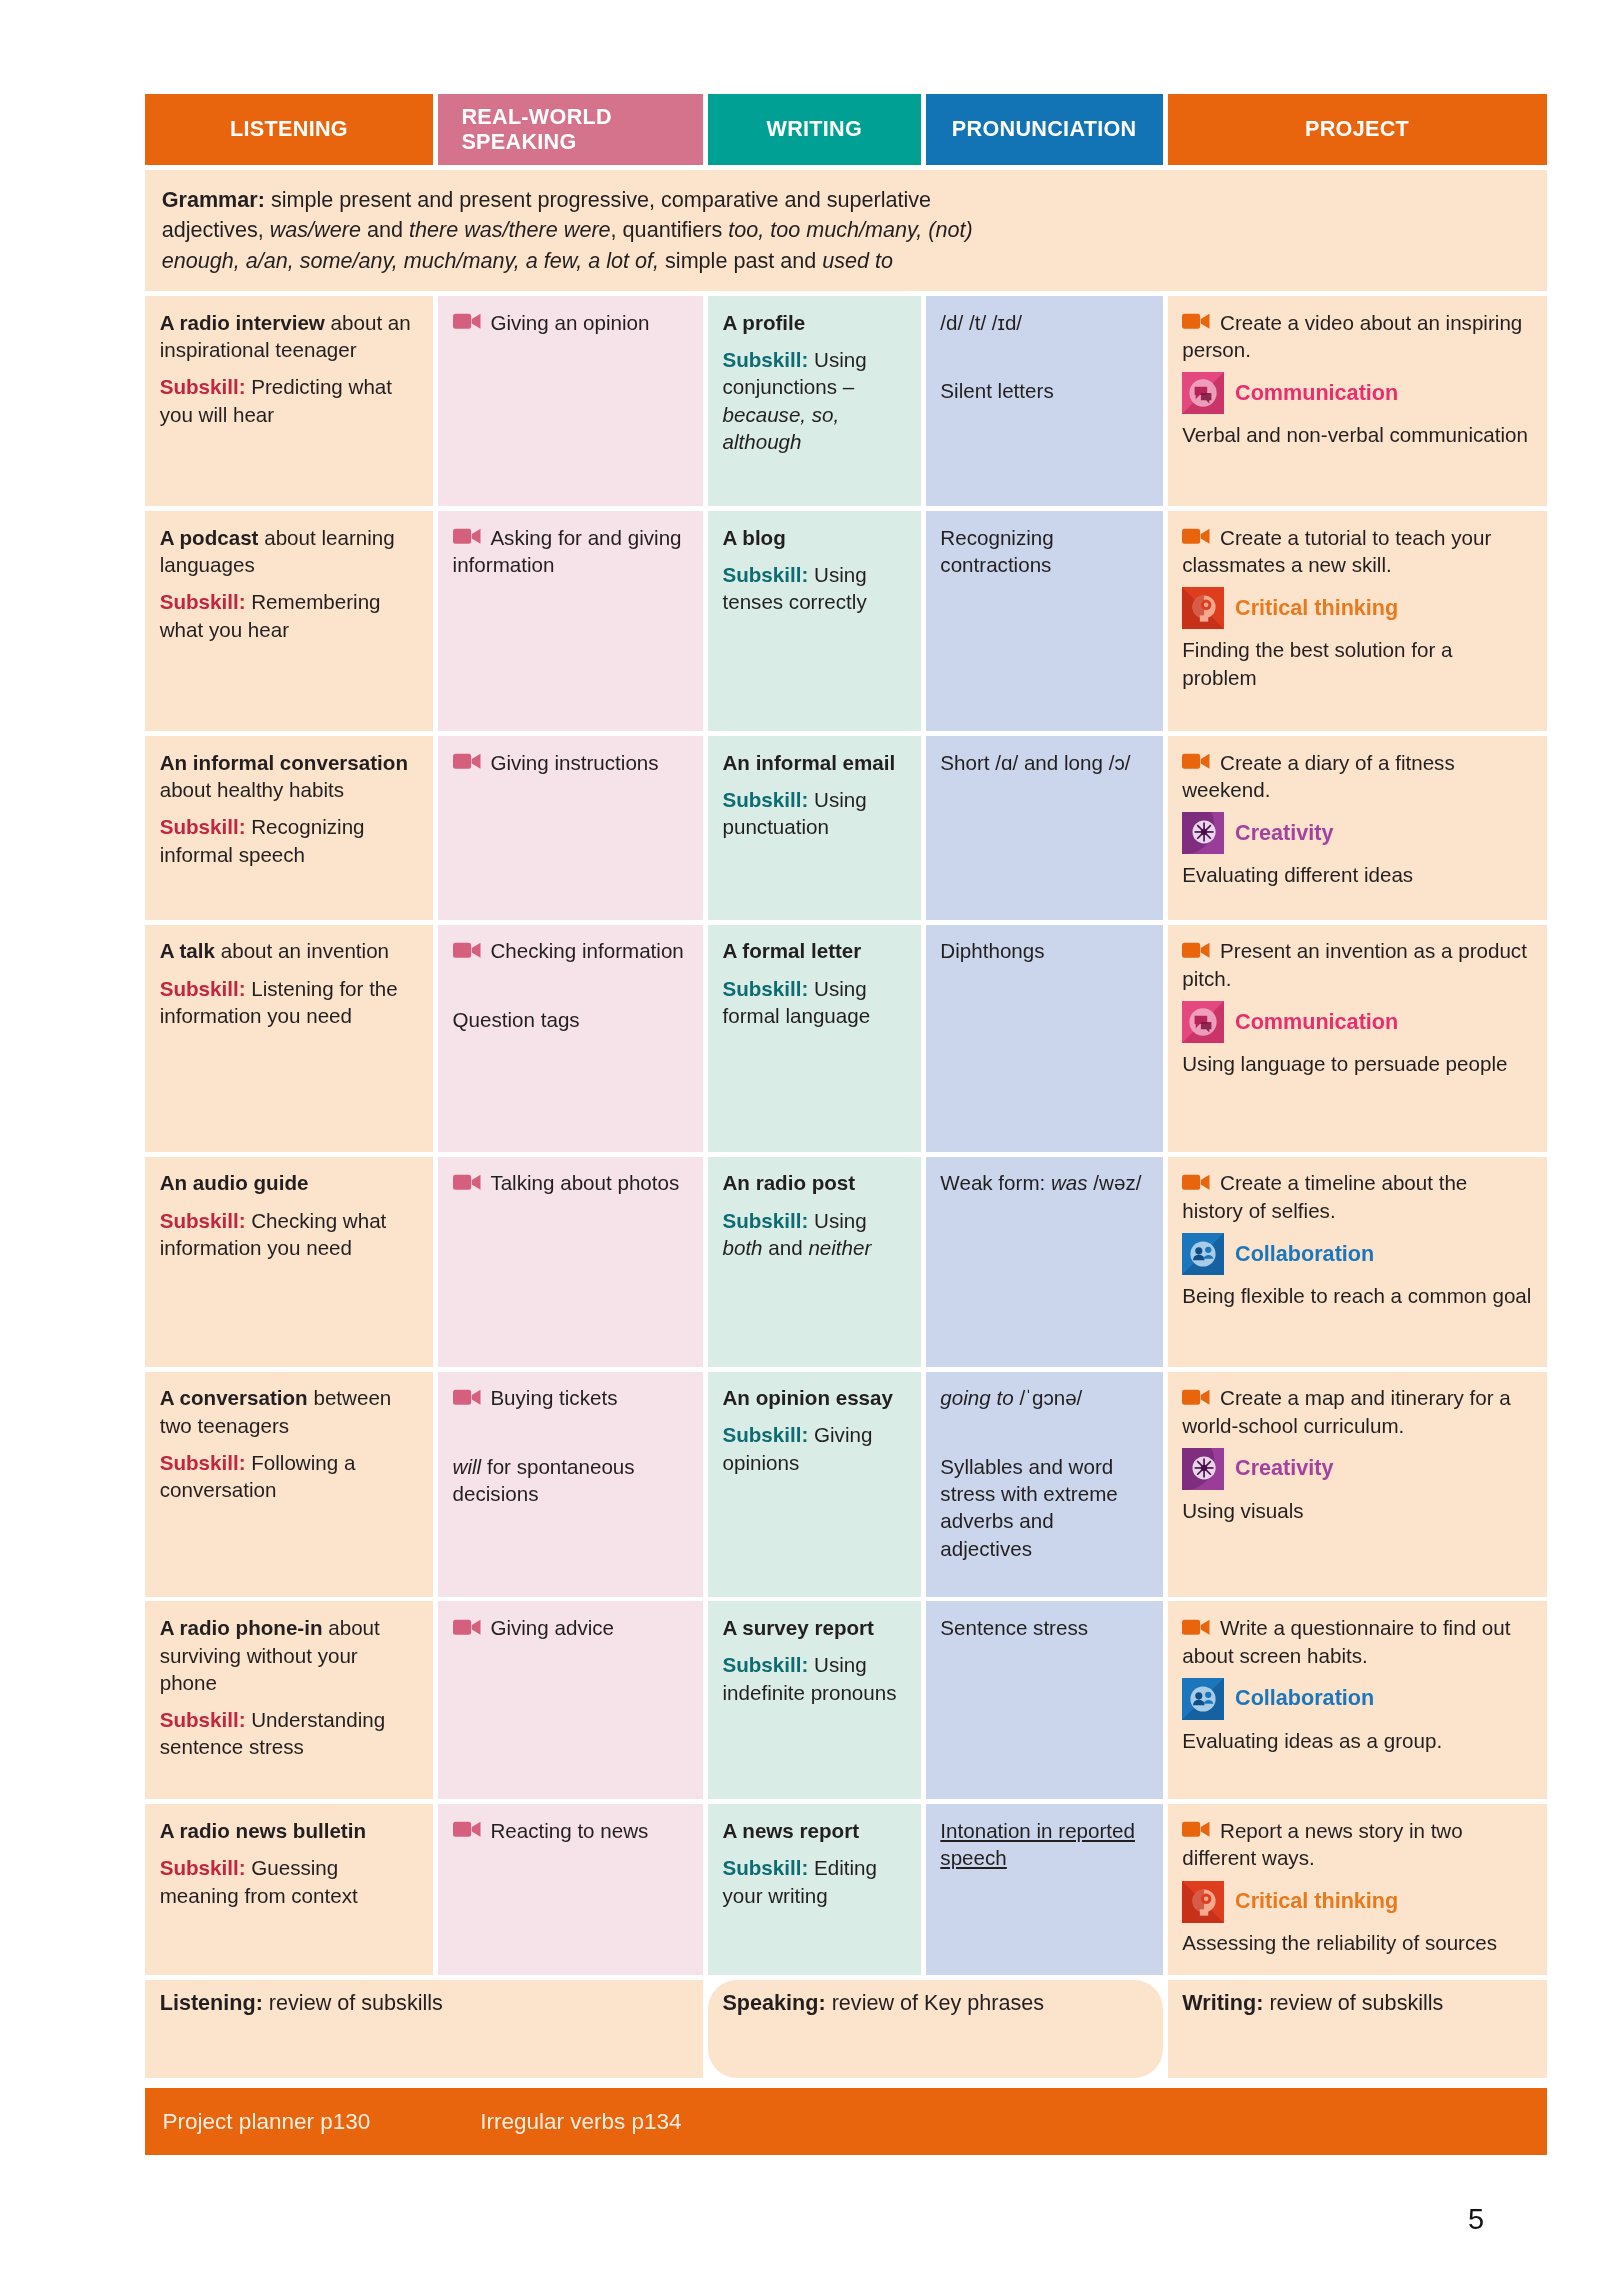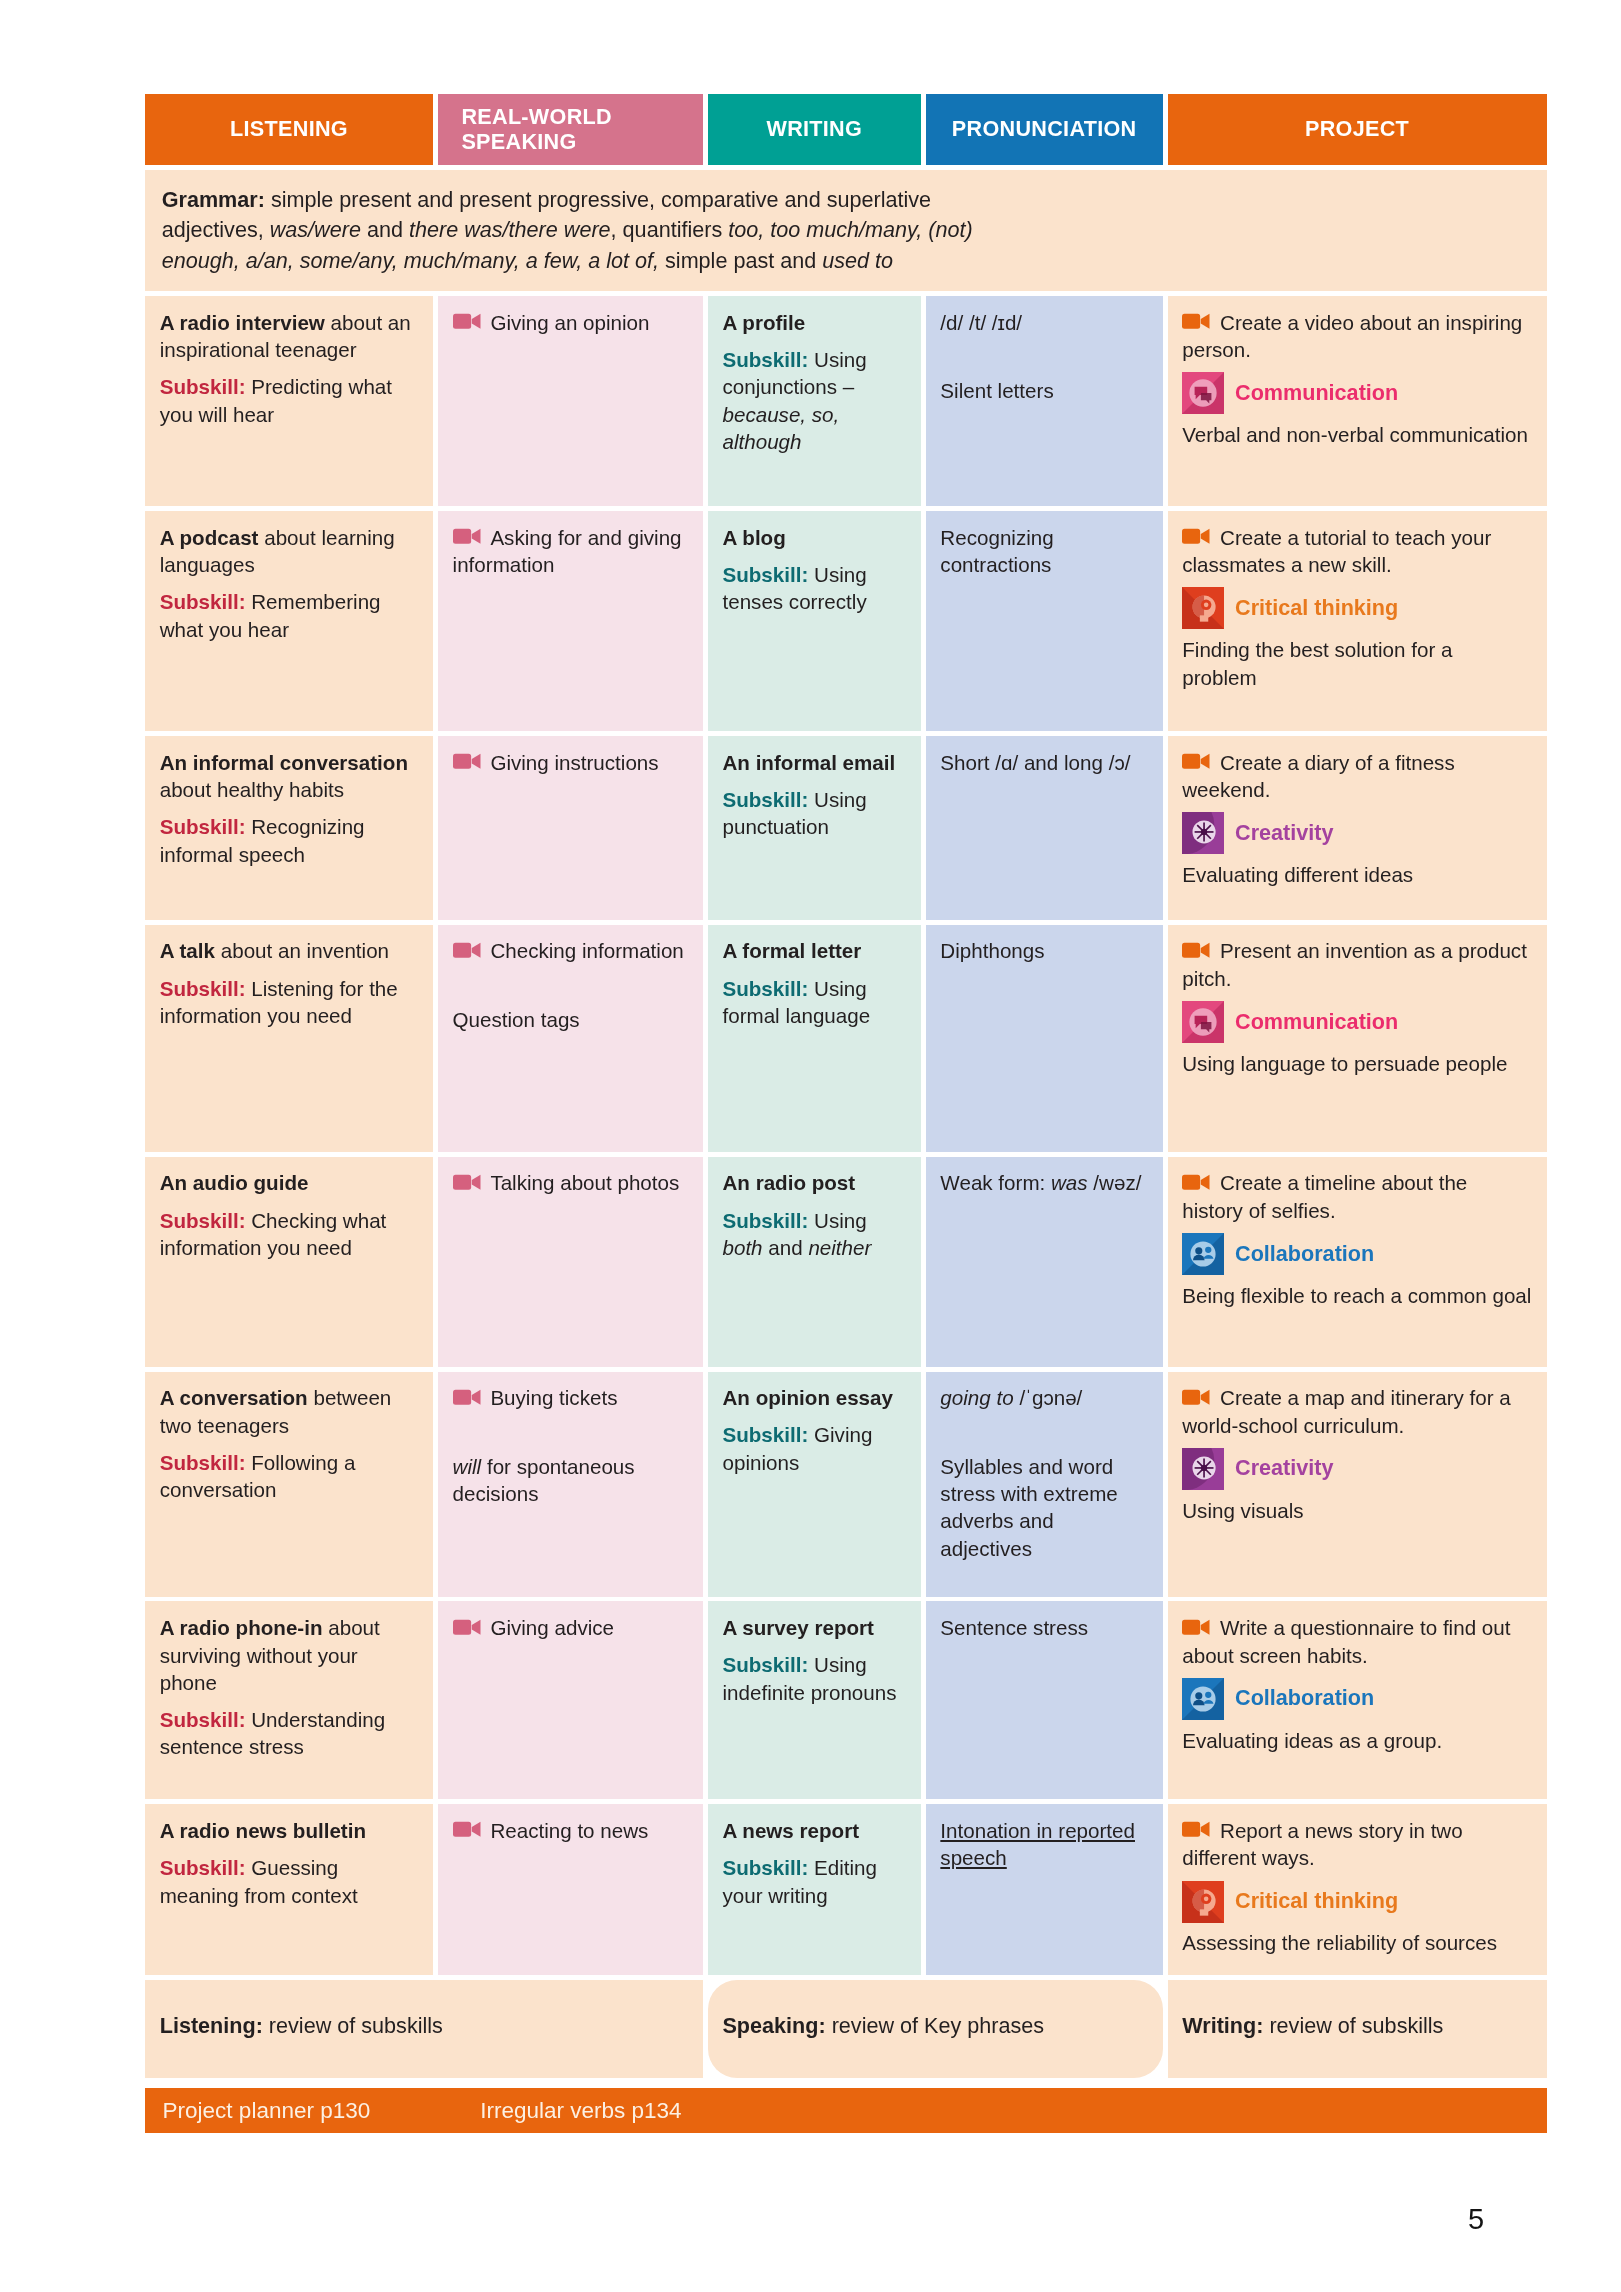--- a/index.html
+++ b/index.html
@@ -21,41 +21,41 @@
   .h-pronunciation{background:#1274B5;padding:0 5.9px}
   .h-project{background:#E8650E}
   .cell{padding:12.7px 14.7px;font-size:20.6px;line-height:1.33;box-sizing:border-box;}
   .grammar{grid-column:1 / -1;background:#FBE3CC;font-size:21.6px;line-height:1.42;padding:14.7px 16.7px;min-height:100px;}
   .grammar-inner{max-width:867px;display:block;}
   .col-listening{background:#FBE3CC}
   .col-speaking{background:#F6E2E9}
   .col-writing{background:#DAECE6}
   .col-pronunciation{background:#CBD6EC}
   .col-project{background:#FBE3CC}
-  .review{background:#FBE3CC;min-height:98px;font-size:21.6px;padding-top:32px;}
+  .review{background:#FBE3CC;min-height:98px;font-size:21.6px;padding-top:9px;}
   .b{font-weight:700}
   .i{font-style:italic}
   .c-red{color:#C1263F}
   .c-teal{color:#0D6B72}
   .para+.para{margin-top:9.8px}
   .para.gap{margin-top:41px}
   .cam{display:inline-block;width:30px;height:18.6px;vertical-align:-1px;margin-right:7.8px;}
   .cam svg{width:100%;height:100%;display:inline-block}
   .cam-speaking{color:#D5607E}
   .cam-project{color:#E8650E}
   .skill-line{display:flex;align-items:center;gap:10.8px;margin:8.8px 0 6.9px;}
   .skill-badge{width:42px;height:42px;flex:0 0 auto;display:block;}
   .skill-badge svg{width:100%;height:100%;display:block}
   .skill-label{font-weight:700;font-size:21.6px;white-space:nowrap;}
   .label-communication{color:#EB2D6D}
   .label-critical-thinking{color:#E8791D}
   .label-creativity{color:#A4429F}
   .label-collaboration{color:#1B76BC}
   .footer-bar{
-    margin-top:9.8px;height:45px;background:#E8650E;color:#FCF0E3;
+    margin-top:9.8px;height:67px;background:#E8650E;color:#FCF0E3;
     display:flex;align-items:center;padding:0 17.6px;gap:110px;font-size:22.5px;box-sizing:border-box;
   }
   .page-number{position:absolute;left:1468px;top:2203px;font-size:29px;color:#141414;}
 </style>
 </head>
 <body>
 
 <div class="sheet">
   <div class="table" id="table">
       <div class="hcell h-listening">LISTENING</div>

